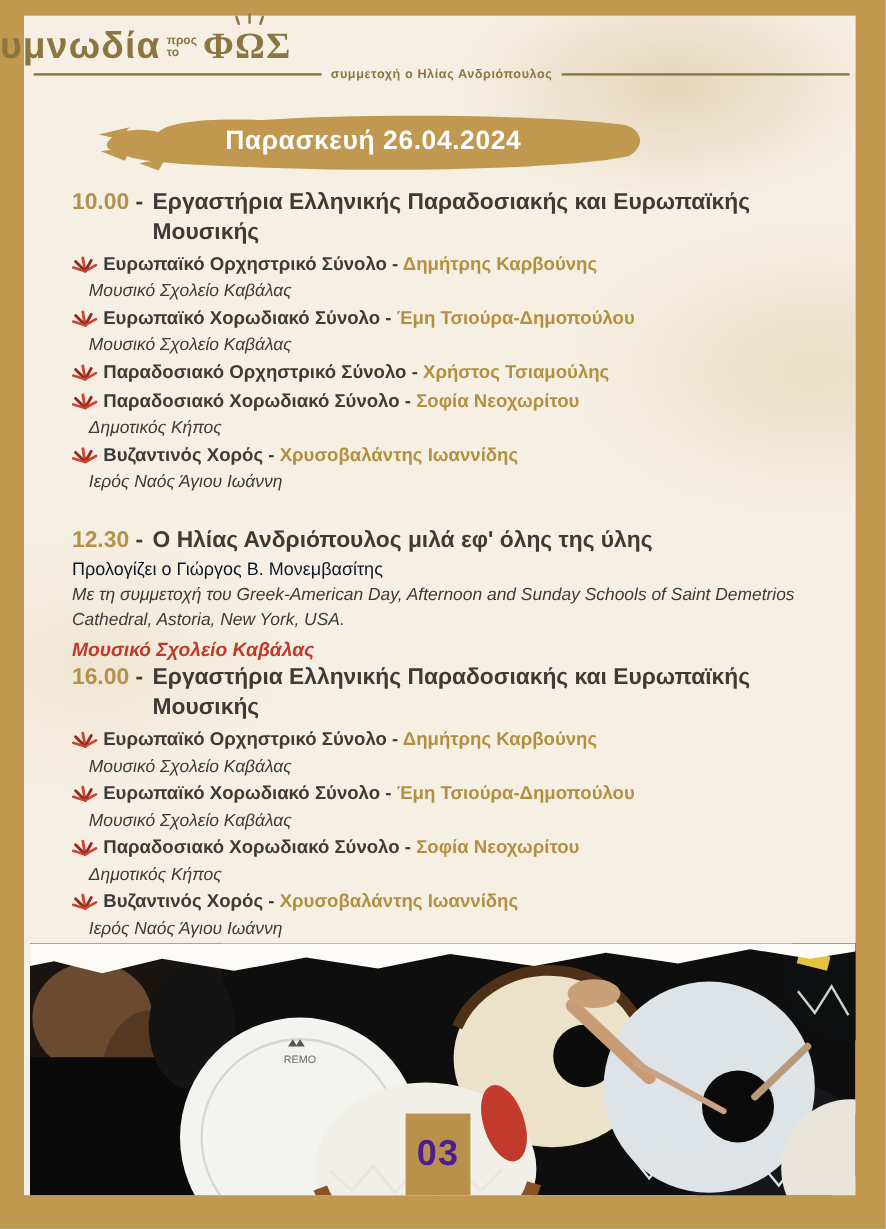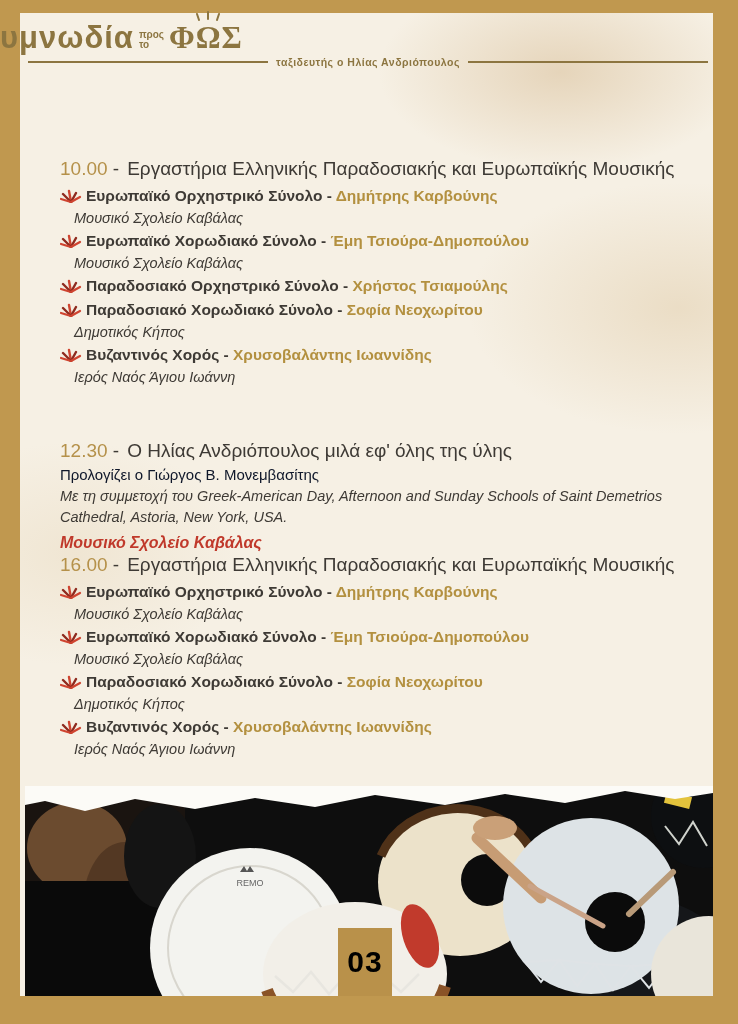--- a/index.html
+++ b/index.html
@@ -25,59 +25,69 @@
   .logo-sub{font-size:10.5px;font-weight:bold;color:#8c7540;letter-spacing:.5px;white-space:nowrap;}
   
   .banner{position:absolute;left:80px;top:92px;width:462px;height:52px;}
   .banner svg{position:absolute;left:0;top:0;}
   .banner-text{position:absolute;left:0;right:0;top:12px;text-align:center;color:#ffffff;
                font-size:22px;font-weight:bold;letter-spacing:.5px;}
   
   .section{position:absolute;left:60px;right:36px;}
   .section-0{top:156px;} .section-1{top:438px;} .section-2{top:552px;}
   .sec-head{display:grid;grid-template-columns:max-content 1fr;column-gap:8px;
-            font-weight:normal;font-size:19px;line-height:25px;color:#3e3a35;}
+            font-weight:bold;font-size:19px;line-height:25px;color:#3e3a35;}
   .sec-time{color:#b5914a;}
   .sec-dash{color:#3e3a35;}
   .items{margin-top:3px;}
   .item-line{font-size:15.5px;line-height:24px;font-weight:bold;color:#3e3a35;
              padding-left:28px;text-indent:-28px;}
   .spark{display:inline-block;vertical-align:-2px;margin-right:4px;}
   .person{color:#b3903f;}
   .venue{font-size:14.5px;line-height:21px;font-style:italic;color:#3e3a35;padding-left:14px;}
   .intro{color:#0f172a;font-weight:normal;font-size:15px;line-height:23px;}
   .note{font-style:italic;font-size:14.5px;line-height:21px;color:#3e3a35;max-width:620px;}
   .venue-high{color:#c0392b;font-weight:bold;font-style:italic;font-size:16px;line-height:25px;margin-top:2px;}
   
   .photo{position:absolute;left:25px;top:786px;width:688px;height:210px;}
   .page-tab{position:absolute;left:338px;top:928px;width:54px;height:68px;background:#b9914a;
             display:flex;align-items:center;justify-content:center;z-index:3;}
-  .page-num{font-size:30px;font-weight:bold;color:#000000;letter-spacing:1px;}
+  .page-num{font-size:30px;font-weight:bold;color:#4c1d95;letter-spacing:1px;}
 </style>
 </head>
 <body>
 
 <div class="page">
   <div class="paper"></div>
 
   <div class="logo-main">
     <span>υμνωδία</span><span class="logo-prosto"><span>προς</span><br><span>το</span></span><span class="logo-fos"><span>ΦΩΣ</span><svg class="omega-rays" width="26" height="10" viewBox="0 0 26 10">
           <g stroke="#8c7540" stroke-width="2" stroke-linecap="round">
             <line x1="4" y1="9" x2="2" y2="3"></line>
             <line x1="13" y1="8" x2="13" y2="1"></line>
             <line x1="22" y1="9" x2="24" y2="3"></line>
           </g>
         </svg></span>
   </div>
   <div class="logo-rule-row">
     <div class="rule"></div>
-    <span class="logo-sub">ταξιδευτής ο Ηλίας Ανδριόπουλος</span>
+    <span class="logo-sub">συμμετοχή ο Ηλίας Ανδριόπουλος</span>
     <div class="rule"></div>
   </div>
 
+  <div class="banner">
+    <svg width="462" height="52" viewBox="0 0 462 52">
+      <path fill="#c0984f" d="M10,26 C18,16 34,14 52,18 C60,10 90,6 140,8 C230,2 380,4 440,12
+        C456,16 458,30 444,38 C400,48 260,52 150,48 C90,46 40,44 26,38 C14,34 6,32 10,26 Z"></path>
+      <path fill="#c0984f" d="M2,20 L28,14 L20,24 Z"></path>
+      <path fill="#c0984f" d="M4,34 L30,30 L24,42 Z"></path>
+      <path fill="#c0984f" d="M36,44 L58,40 L52,50 Z"></path>
+    </svg>
+    <div class="banner-text">Παρασκευή 26.04.2024</div>
+  </div>
 
   <div id="sections-host">
   <div class="section section-0">
     <div class="sec-head">
       <span class="timecell"><span class="sec-time">10.00</span> <span class="sec-dash">-</span></span>
       <span class="sec-title">Εργαστήρια Ελληνικής Παραδοσιακής και Ευρωπαϊκής Μουσικής</span>
     </div>
 
     <div class="items">
   <div class="item">

